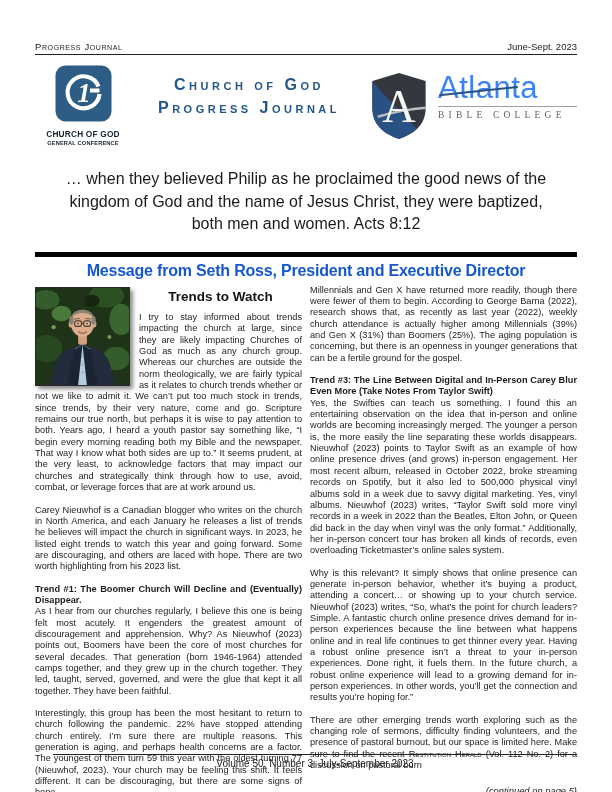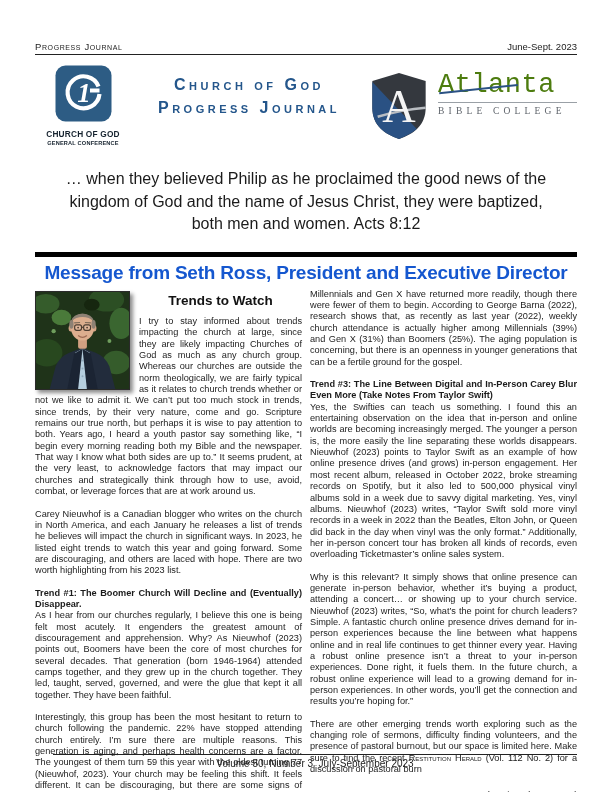--- a/index.html
+++ b/index.html
@@ -15,34 +15,34 @@
 
   
   .masthead{display:flex;align-items:flex-start;margin-top:10px;height:90px;}
   .cog{width:96px;text-align:center;}
   .cog-name{font-size:8.3px;font-weight:bold;color:#15222e;letter-spacing:.2px;margin-top:3px;}
   .cog-sub{font-size:5.6px;font-weight:bold;color:#15222e;letter-spacing:.2px;margin-top:1px;}
   .mast-title{flex:1;text-align:center;padding-top:9px;color:#24568b;font-weight:bold;
               font-variant:small-caps;font-size:16px;letter-spacing:3.5px;line-height:1.42;}
   .abc{width:210px;display:flex;align-items:flex-start;gap:7px;padding-top:3px;}
   .abc-text{flex:1;padding-top:4px;}
-  .abc-word{font-family:Liberation Mono, monospace;font-size:27px;color:#4d7c0f;
+  .abc-word{font-family:Liberation Sans, sans-serif;font-size:31px;color:#3b82f6;
             line-height:1;position:relative;letter-spacing:.5px;}
   .abc-word::after{content:"";position:absolute;left:1px;top:58%;width:57%;
                    border-top:2.5px solid #2a5183;transform:rotate(-6deg);}
   .abc-rule{border:none;border-top:1.2px solid #9aa0a6;margin:3px 0 3px;}
   .abc-sub{font-family:"Liberation Serif",serif;font-size:9.5px;letter-spacing:4.2px;color:#5f646b;}
 
   
   .scripture{margin:13px auto 16px;width:505px;text-align:center;
              font-size:16px;line-height:1.42;color:#1b1b1b;}
 
   .divider{height:4.5px;background:#000;margin-top:9px;}
 
-  h1.msg{font-size:19px;font-weight:bold;color:#1557cf;text-align:center;
+  h1.msg{font-size:16px;font-weight:bold;color:#1557cf;text-align:center;
          margin:5px 0 2px;letter-spacing:-.2px;}
 
   
   .columns{display:flex;gap:8px;margin-top:5px;text-align:justify;
            font-size:9.2px;line-height:11.35px;color:#1c1c1c;}
   .col{flex:1;min-width:0;}
   .photo{float:left;width:95px;height:99px;margin:2px 9px 3px 0;
          border:1px solid #2a2a2a;box-sizing:border-box;
          box-shadow:2.5px 2.5px 4px rgba(0,0,0,.45);background:#1f3319;}
   .photo svg{display:block;width:100%;height:100%;}

